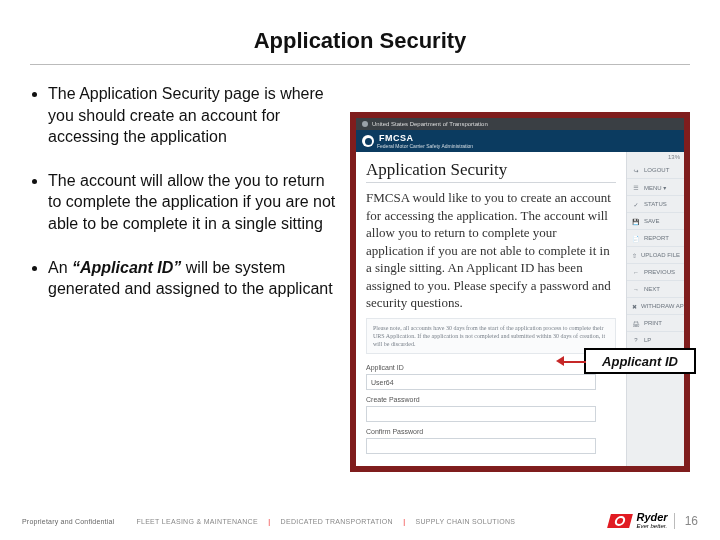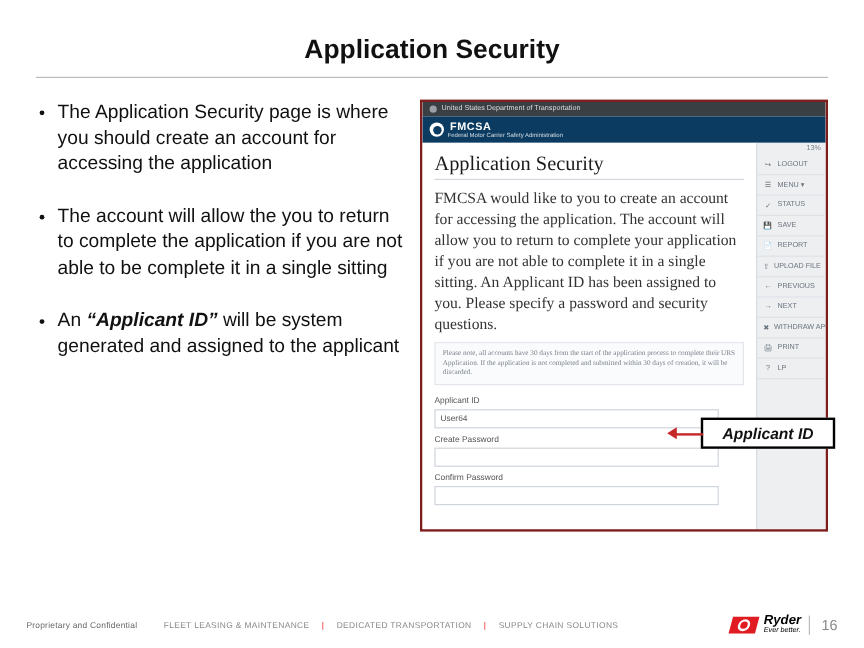--- a/index.html
+++ b/index.html
@@ -7,22 +7,22 @@
   .slide { width: 720px; height: 540px; position: relative; padding: 28px 30px 0 30px; border-radius: 10px; }
   .title { font-size: 22px; font-weight: bold; text-align: center; margin-bottom: 10px; }
   .rule { border: none; border-top: 1px solid #bbb; margin: 0 0 18px 0; }
   .body { display: flex; gap: 14px; }
   .left { flex: 1 1 50%; }
   .bullets { list-style: disc; padding-left: 18px; font-size: 16px; line-height: 1.35; }
   .bullets li { margin-bottom: 22px; }
   .bold { font-weight: bold; font-style: italic; }
   .right { flex: 1 1 50%; position: relative; }
   .shot {
-    width: 340px; height: 360px; border: 2px solid #7f1d1d; background: #fff;
-    position: relative; overflow: hidden; font-size: 8px; color: #555;
+    width: 340px; height: 360px; border: 6px solid #7f1d1d; background: #fff;
+    position: relative; overflow: hidden; font-size: 8px; color: #555; margin-top: 29px;
   }
   .shot .browser-bar {
     height: 12px; background: #3a3f44; display: flex; align-items: center;
     padding: 0 6px; color: #ddd; font-size: 6px;
   }
   .shot .browser-dot { width: 6px; height: 6px; border-radius: 50%; background: #9aa1a8; margin-right: 4px; }
   .shot .fmcsa-bar {
     height: 22px; background: #0b3b60; display: flex; align-items: center;
     color: #fff; padding: 0 6px; gap: 5px;
   }

